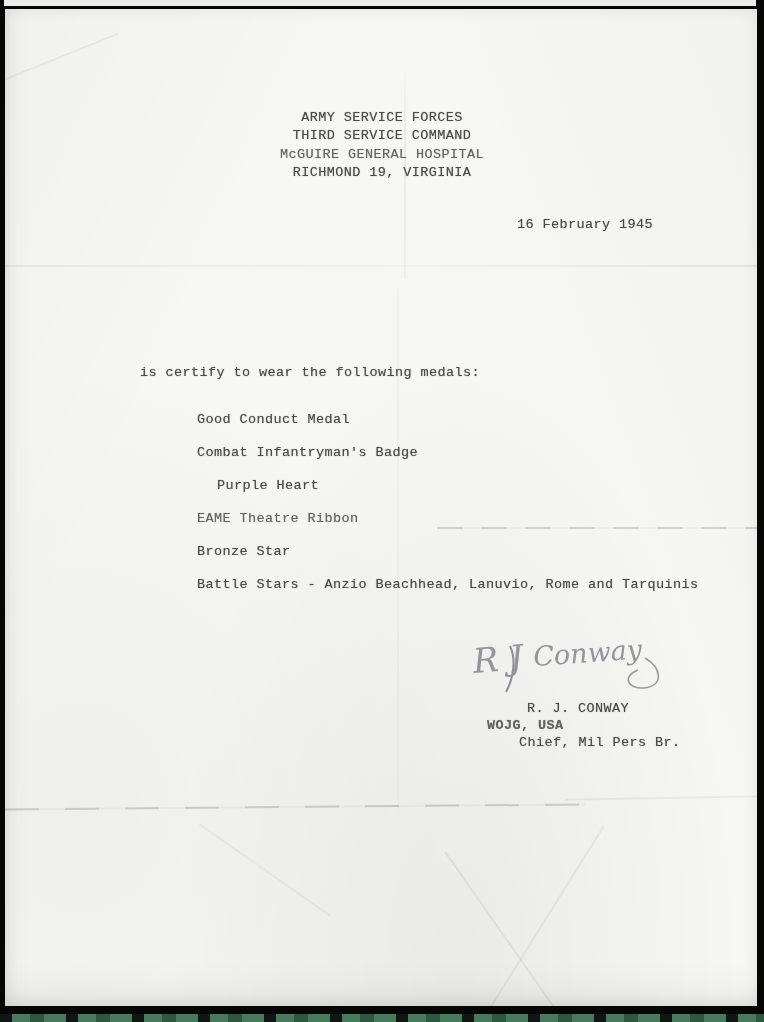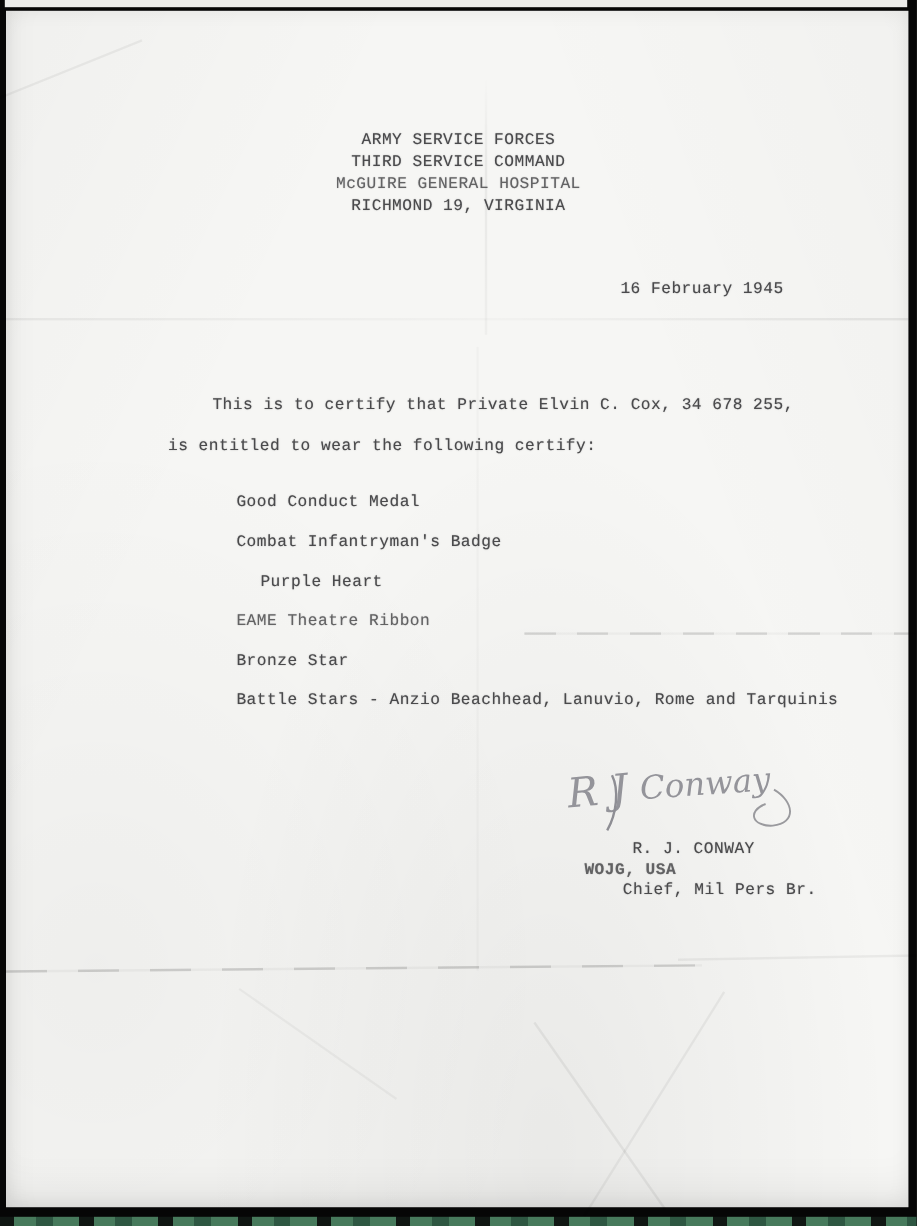--- a/index.html
+++ b/index.html
@@ -130,24 +130,23 @@
     <div class="crease crease-v-mid"></div>
   </div>
 
   <div class="typed letterhead">
     <div>ARMY SERVICE FORCES</div>
     <div>THIRD SERVICE COMMAND</div>
     <div class="faded">McGUIRE GENERAL HOSPITAL</div>
     <div>RICHMOND 19, VIRGINIA</div>
   </div>
 
-  <div class="typed" style="left:517px; top:234px;">16 February 1945</div>
+  <div class="typed" style="left:517px; top:217px;">16 February 1945</div>
 
-  <div class="typed" style="left:177px; top:331px;">This is to certify that Private Elvin C. Cox, 34 678 255,</div>
-  <div class="typed" style="left:140px; top:365px;">is entitled to wear the following certify:</div>
+  <div class="typed" style="left:140px; top:365px;">is certify to wear the following medals:</div>
 
   <div class="typed" style="left:197px; top:412px;">Good Conduct Medal</div>
   <div class="typed" style="left:197px; top:445px;">Combat Infantryman's Badge</div>
   <div class="typed" style="left:197px; top:478px;margin-left:20px;">Purple Heart</div>
   <div class="typed faded" style="left:197px; top:511px;">EAME Theatre Ribbon</div>
   <div class="typed" style="left:197px; top:544px;">Bronze Star</div>
   <div class="typed" style="left:197px; top:577px;font-family:Liberation Mono, monospace;">Battle Stars - Anzio Beachhead, Lanuvio, Rome and Tarquinis</div>
 
   <svg class="signature-svg" width="215" height="75" viewBox="0 0 215 75">
     <text class="sig-text" x="12" y="45" font-size="34" transform="rotate(-5 12 45)">R J</text>

